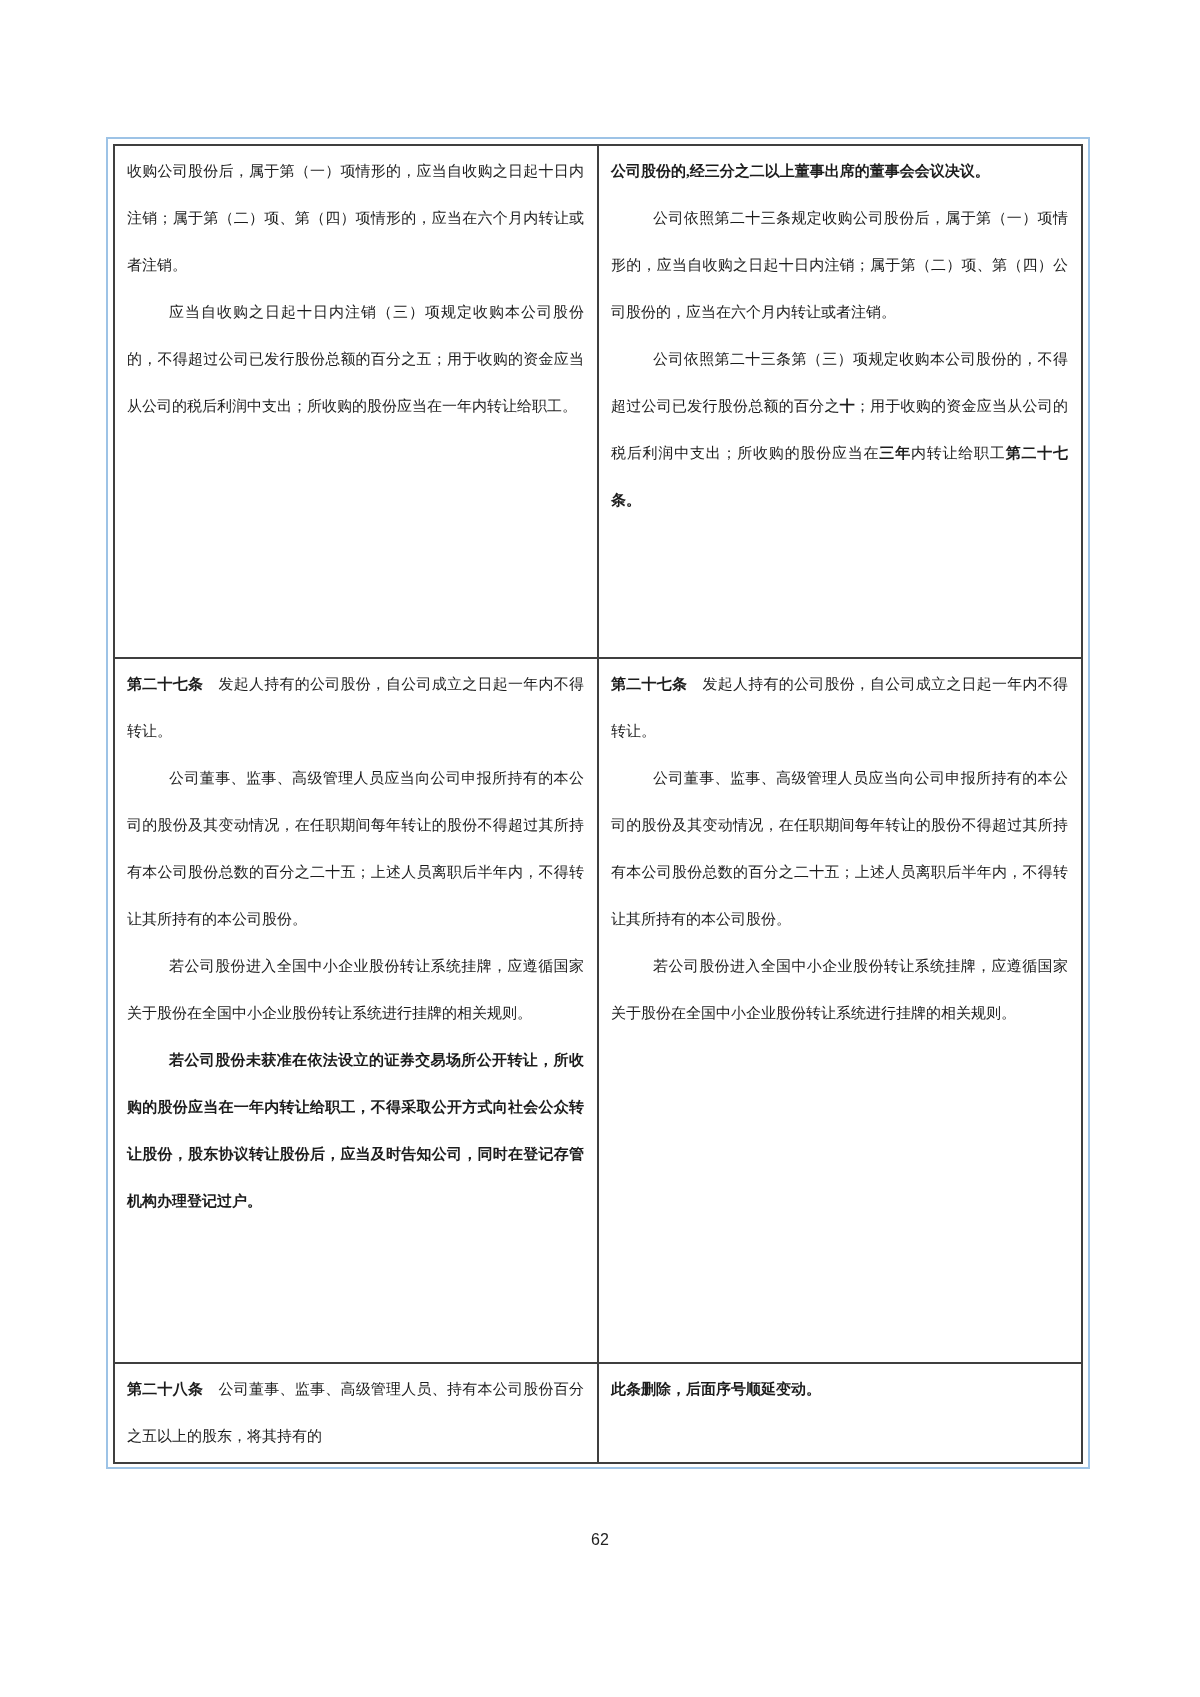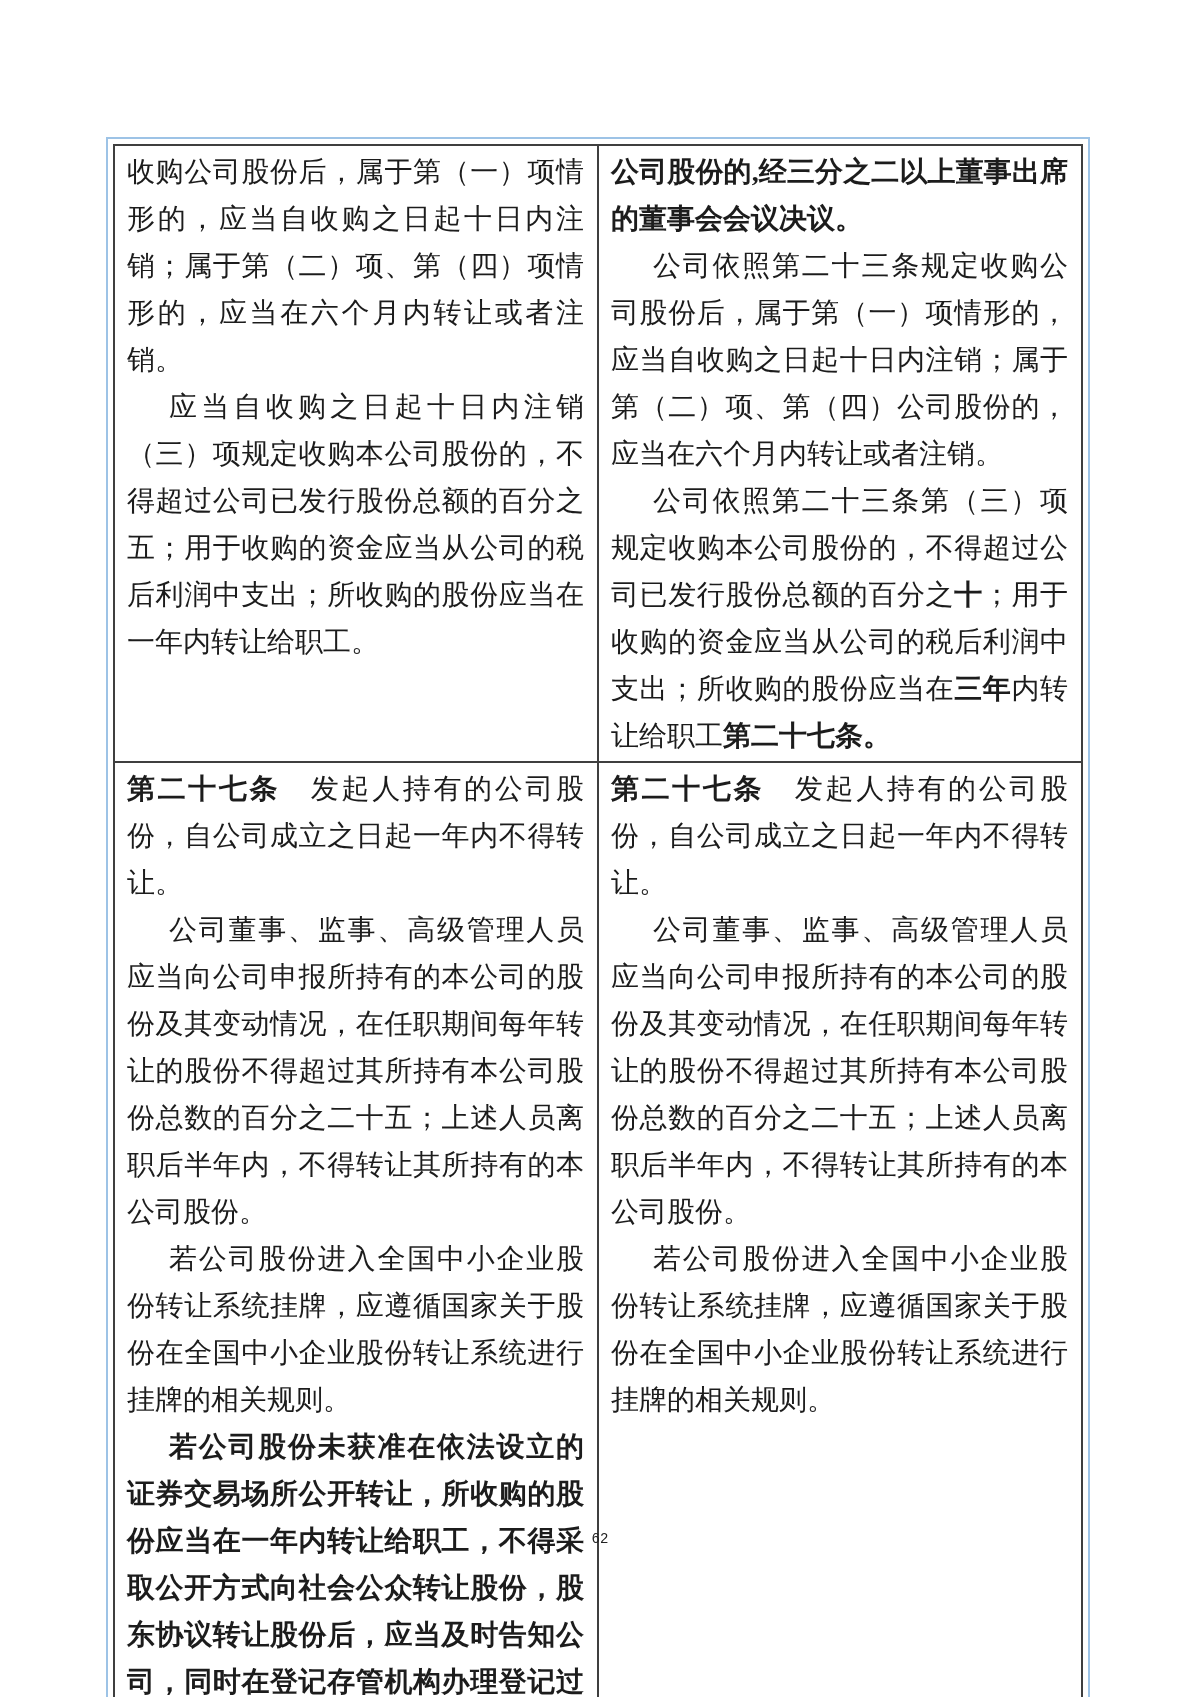--- a/index.html
+++ b/index.html
@@ -30,37 +30,37 @@
     width: 50%;
     border: 2px solid var(--grid-border, #3f3f3f);
     vertical-align: top;
     padding: 2px 13px 2px 12px;
     background: #ffffff;
   }
   tr.row-0 { height: 513px; }
   tr.row-1 { height: 705px; margin-left: 36px; }
   tr.row-2 { height: 90px; }
   .para {
-    font-size: 28px;
+    font-size: 15px;
     line-height: 47px;
     color: var(--text, #1c1c1c);
     text-align: justify;
     text-justify: inter-character;
     word-break: break-all;
   }
   .para.indent { text-indent: 42px; }
   .para b { font-weight: bold; }
   .page-num {
     position: absolute;
     top: 1531px;
     left: 0;
     width: 100%;
     text-align: center;
-    font-family: Liberation Mono, monospace;
-    font-size: 14px;
+    font-family: Liberation Sans, sans-serif;
+    font-size: 16px;
     color: #222222;
   }
 </style>
 </head>
 <body>
 
 <div class="page">
 
   <div class="table-frame">
     <table class="cmp">
@@ -82,19 +82,27 @@
             <p class="para indent">公司董事、监事、高级管理人员应当向公司申报所持有的本公司的股份及其变动情况，在任职期间每年转让的股份不得超过其所持有本公司股份总数的百分之二十五；上述人员离职后半年内，不得转让其所持有的本公司股份。</p>
             <p class="para indent">若公司股份进入全国中小企业股份转让系统挂牌，应遵循国家关于股份在全国中小企业股份转让系统进行挂牌的相关规则。</p>
             <p class="para indent"><b>若公司股份未获准在依法设立的证券交易场所公开转让，所收购的股份应当在一年内转让给职工，不得采取公开方式向社会公众转让股份，股东协议转让股份后，应当及时告知公司，同时在登记存管机构办理登记过户。</b></p>
           </td>
           <td>
             <p class="para"><b>第二十七条</b>　发起人持有的公司股份，自公司成立之日起一年内不得转让。</p>
             <p class="para indent">公司董事、监事、高级管理人员应当向公司申报所持有的本公司的股份及其变动情况，在任职期间每年转让的股份不得超过其所持有本公司股份总数的百分之二十五；上述人员离职后半年内，不得转让其所持有的本公司股份。</p>
             <p class="para indent">若公司股份进入全国中小企业股份转让系统挂牌，应遵循国家关于股份在全国中小企业股份转让系统进行挂牌的相关规则。</p>
           </td>
         </tr>
+        <tr class="row-2">
+          <td>
+            <p class="para"><b>第二十八条</b>　公司董事、监事、高级管理人员、持有本公司股份百分之五以上的股东，将其持有的</p>
+          </td>
+          <td>
+            <p class="para"><b>此条删除，后面序号顺延变动。</b></p>
+          </td>
+        </tr>
       </tbody>
     </table>
   </div>
 
   <div class="page-num">62</div>
 
 </div>
 
 </body></html>

